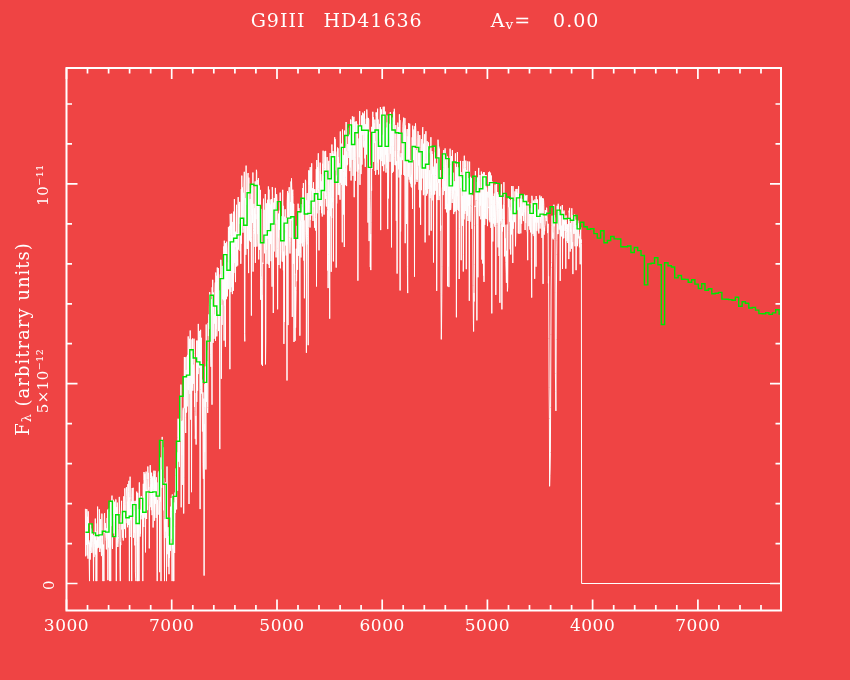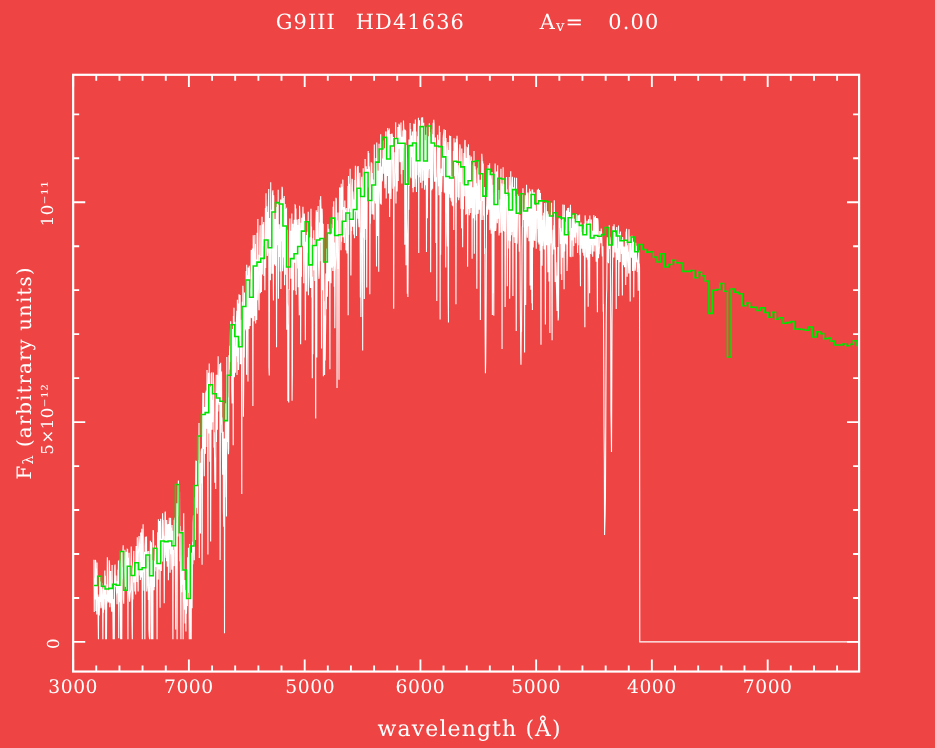--- a/index.html
+++ b/index.html
@@ -49,14 +49,13 @@
   <div class="xticks" id="xticks">
       <div class="xtick" style="left: 66.5px;">3000</div>
       <div class="xtick" style="left: 171.7px;">7000</div>
       <div class="xtick" style="left: 282px;">5000</div>
       <div class="xtick" style="left: 382.2px;">6000</div>
       <div class="xtick" style="left: 487.4px;">5000</div>
       <div class="xtick" style="left: 592.6px;">4000</div>
       <div class="xtick" style="left: 697.9px;">7000</div>
     </div>
 
-  <div class="xlab">wavelength (Å)</div>
 </div>
 
 </body></html>

